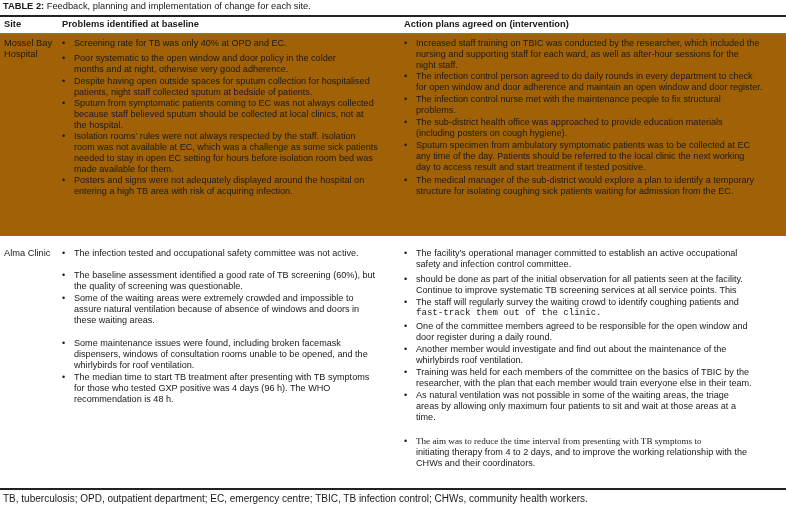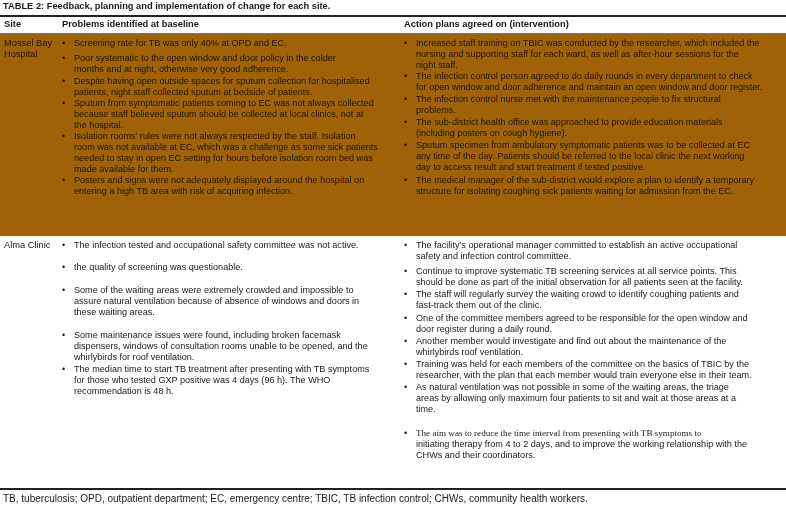--- a/index.html
+++ b/index.html
@@ -1,18 +1,18 @@
 <!DOCTYPE html>
 <html><head>
 <meta charset="utf-8">
 <style>
   html, body { margin:0; padding:0; background:#ffffff; }
   body { width:786px; height:511px; overflow:hidden; font-family:"Liberation Sans", sans-serif; color:#1a1a1a; }
   .caption { position:absolute; left:3px; top:1px; font-size:9.3px; font-weight:bold; letter-spacing:0px; }
-  .caption .rest { font-weight:bold; }
+  .caption .rest { font-weight:normal; }
   .rule-top { position:absolute; left:0; top:15px; width:786px; height:2px; background:#222; }
   .header { position:absolute; left:0; top:17px; width:786px; height:16px; font-size:9.3px; font-weight:bold; }
   .header span { position:absolute; top:2px; }
   .rule-head { position:absolute; left:0; top:33px; width:786px; height:1px; background:#777; }
   .row { position:absolute; left:0; width:786px; }
   .row.shaded { background:#a16207;padding-left:12px; }
   .site { position:absolute; left:4px; font-size:9.3px; line-height:11.3px; }
   .col { position:absolute; }
   .item { position:absolute; font-size:9.1px; line-height:10.9px; }
   .item .bullet { position:absolute; left:0; top:0; }
@@ -128,34 +128,35 @@
       <div class="item" style="top: 141px; left: 0px; width: 100%;">
         <span class="bullet">•</span>
         <span class="txt">
           <div style="white-space: nowrap;">The medical manager of the sub-district would explore a plan to identify a temporary</div>
           <div style="white-space: nowrap;">structure for isolating coughing sick patients waiting for admission from the EC.</div>
         </span>
       </div>
     </div>
 </div>
 
-<div class="row" style="top:236px;height:252px">
+<div class="row" style="top:244px;height:252px">
   <div class="site" style="top:4px">
     <div>Alma Clinic</div>
   </div>
   <div class="col" id="r1p" style="left:62px;top:0;width:335px">
       <div class="item" style="top: 4px; left: 0px; width: 100%;">
         <span class="bullet">•</span>
         <span class="txt">
           <div style="white-space: nowrap;">The infection tested and occupational safety committee was not active.</div>
         </span>
       </div>
       <div class="item" style="top: 26px; left: 0px; width: 100%;">
         <span class="bullet">•</span>
         <span class="txt">
+          <div style="white-space: nowrap;">The baseline assessment identified a good rate of TB screening (60%), but</div>
           <div style="white-space: nowrap;">the quality of screening was questionable.</div>
         </span>
       </div>
       <div class="item" style="top: 49px; left: 0px; width: 100%;">
         <span class="bullet">•</span>
         <span class="txt">
           <div style="white-space: nowrap;">Some of the waiting areas were extremely crowded and impossible to</div>
           <div style="white-space: nowrap;">assure natural ventilation because of absence of windows and doors in</div>
           <div style="white-space: nowrap;">these waiting areas.</div>
         </span>
@@ -181,29 +182,29 @@
       <div class="item" style="top: 4px; left: 0px; width: 100%;">
         <span class="bullet">•</span>
         <span class="txt">
           <div style="white-space: nowrap;">The facility’s operational manager committed to establish an active occupational</div>
           <div style="white-space: nowrap;">safety and infection control committee.</div>
         </span>
       </div>
       <div class="item" style="top: 30px; left: 0px; width: 100%;">
         <span class="bullet">•</span>
         <span class="txt">
+          <div style="white-space: nowrap;">should be done as part of the initial observation for all patients seen at the facility.</div>
           <div style="white-space: nowrap;">Continue to improve systematic TB screening services at all service points. This</div>
-          <div style="white-space: nowrap;">should be done as part of the initial observation for all patients seen at the facility.</div>
         </span>
       </div>
       <div class="item" style="top: 53px; left: 0px; width: 100%;">
         <span class="bullet">•</span>
         <span class="txt">
           <div style="white-space: nowrap;">The staff will regularly survey the waiting crowd to identify coughing patients and</div>
-          <div style="white-space: nowrap;">fast-track them out of the clinic.</div>
+          <div style="white-space: nowrap; font-family: Liberation Mono, monospace;">fast-track them out of the clinic.</div>
         </span>
       </div>
       <div class="item" style="top: 77px; left: 0px; width: 100%;">
         <span class="bullet">•</span>
         <span class="txt">
           <div style="white-space: nowrap;">One of the committee members agreed to be responsible for the open window and</div>
           <div style="white-space: nowrap;">door register during a daily round.</div>
         </span>
       </div>
       <div class="item" style="top: 100px; left: 0px; width: 100%;">

